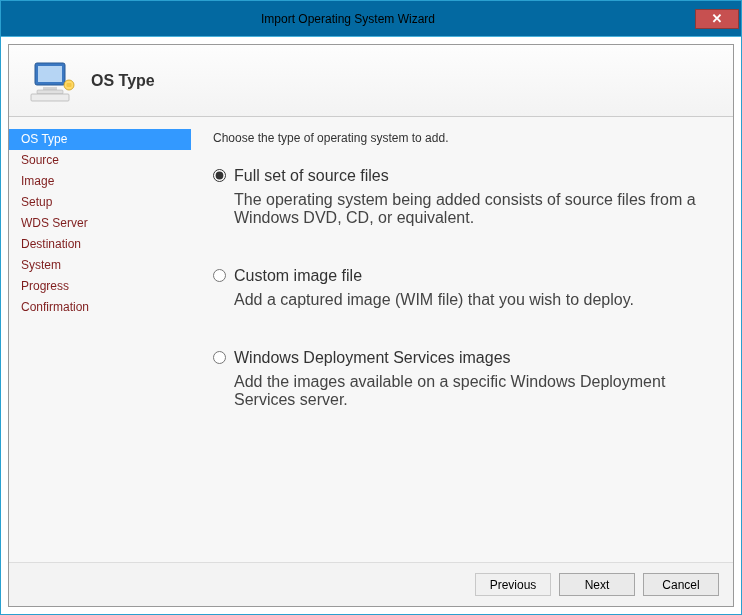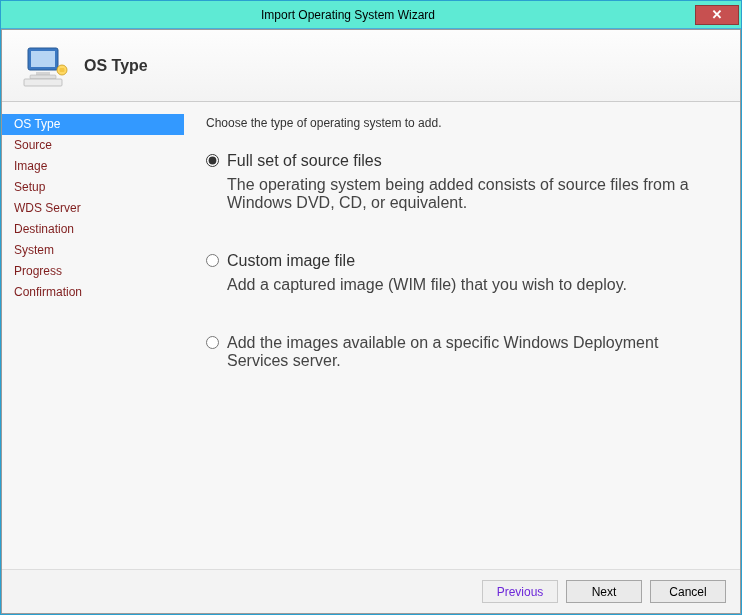--- a/index.html
+++ b/index.html
@@ -13,22 +13,22 @@
     }
     .window {
       width: 742px;
       height: 615px;
       border: 1px solid #2aa0d0;
       background: #fff;
       display: flex;
       flex-direction: column;
     }
     .titlebar {
-      height: 28px;
-      background: #5eead4;
+      height: 36px;
+      background: #0369a1;
       border-bottom: 1px solid #47b0db;
       display: flex;
       align-items: center;
       position: relative;
     }
     .titlebar-title {
       flex: 1;
       text-align: center;
       color: #000;
       font-size: 12px;
@@ -43,20 +43,21 @@
       align-items: center;
       justify-content: center;
       font-size: 13px;
       font-weight: bold;
       cursor: pointer;
       margin-right: 2px;
       margin-top: 0;
     }
     .inner {
       flex: 1;
+      margin: 7px;
       border: 1px solid #999;
       background: #fff;
       display: flex;
       flex-direction: column;
     }
     .header {
       height: 72px;
       background: linear-gradient(#fdfdfd, #f3f3f3);
       border-bottom: 1px solid #ccc;
       display: flex;
@@ -132,21 +133,21 @@
       min-width: 76px;
       height: 23px;
       background: #eaeaea;
       border: 1px solid #a6a6a6;
       font-size: 12px;
       cursor: pointer;
       padding: 0 10px;
       font-family: inherit;
     }
     .btn:disabled {
-      color: #6d28d9;
+      color: #000000;
       cursor: default;
       border-color: #c8c8c8;
       background: #f0f0f0;
     }
   </style>
 </head>
 <body>
 
 <div class="window">
   <div class="titlebar">
@@ -200,20 +201,21 @@
           <input type="radio" name="ostype" style="">
           <div class="option-text">
             <div class="option-label">Custom image file</div>
             <div class="option-desc">Add a captured image (WIM file) that you wish to deploy.</div>
           </div>
         </div>
 
         <div class="option">
           <input type="radio" name="ostype" style="">
           <div class="option-text">
+            <div class="option-label">Windows Deployment Services images</div>
             <div class="option-desc">Add the images available on a specific Windows Deployment Services server.</div>
           </div>
         </div>
       </div>
     </div>
 
     <div class="footer">
       <button class="btn" disabled="">Previous</button>
       <button class="btn">Next</button>
       <button class="btn">Cancel</button>

